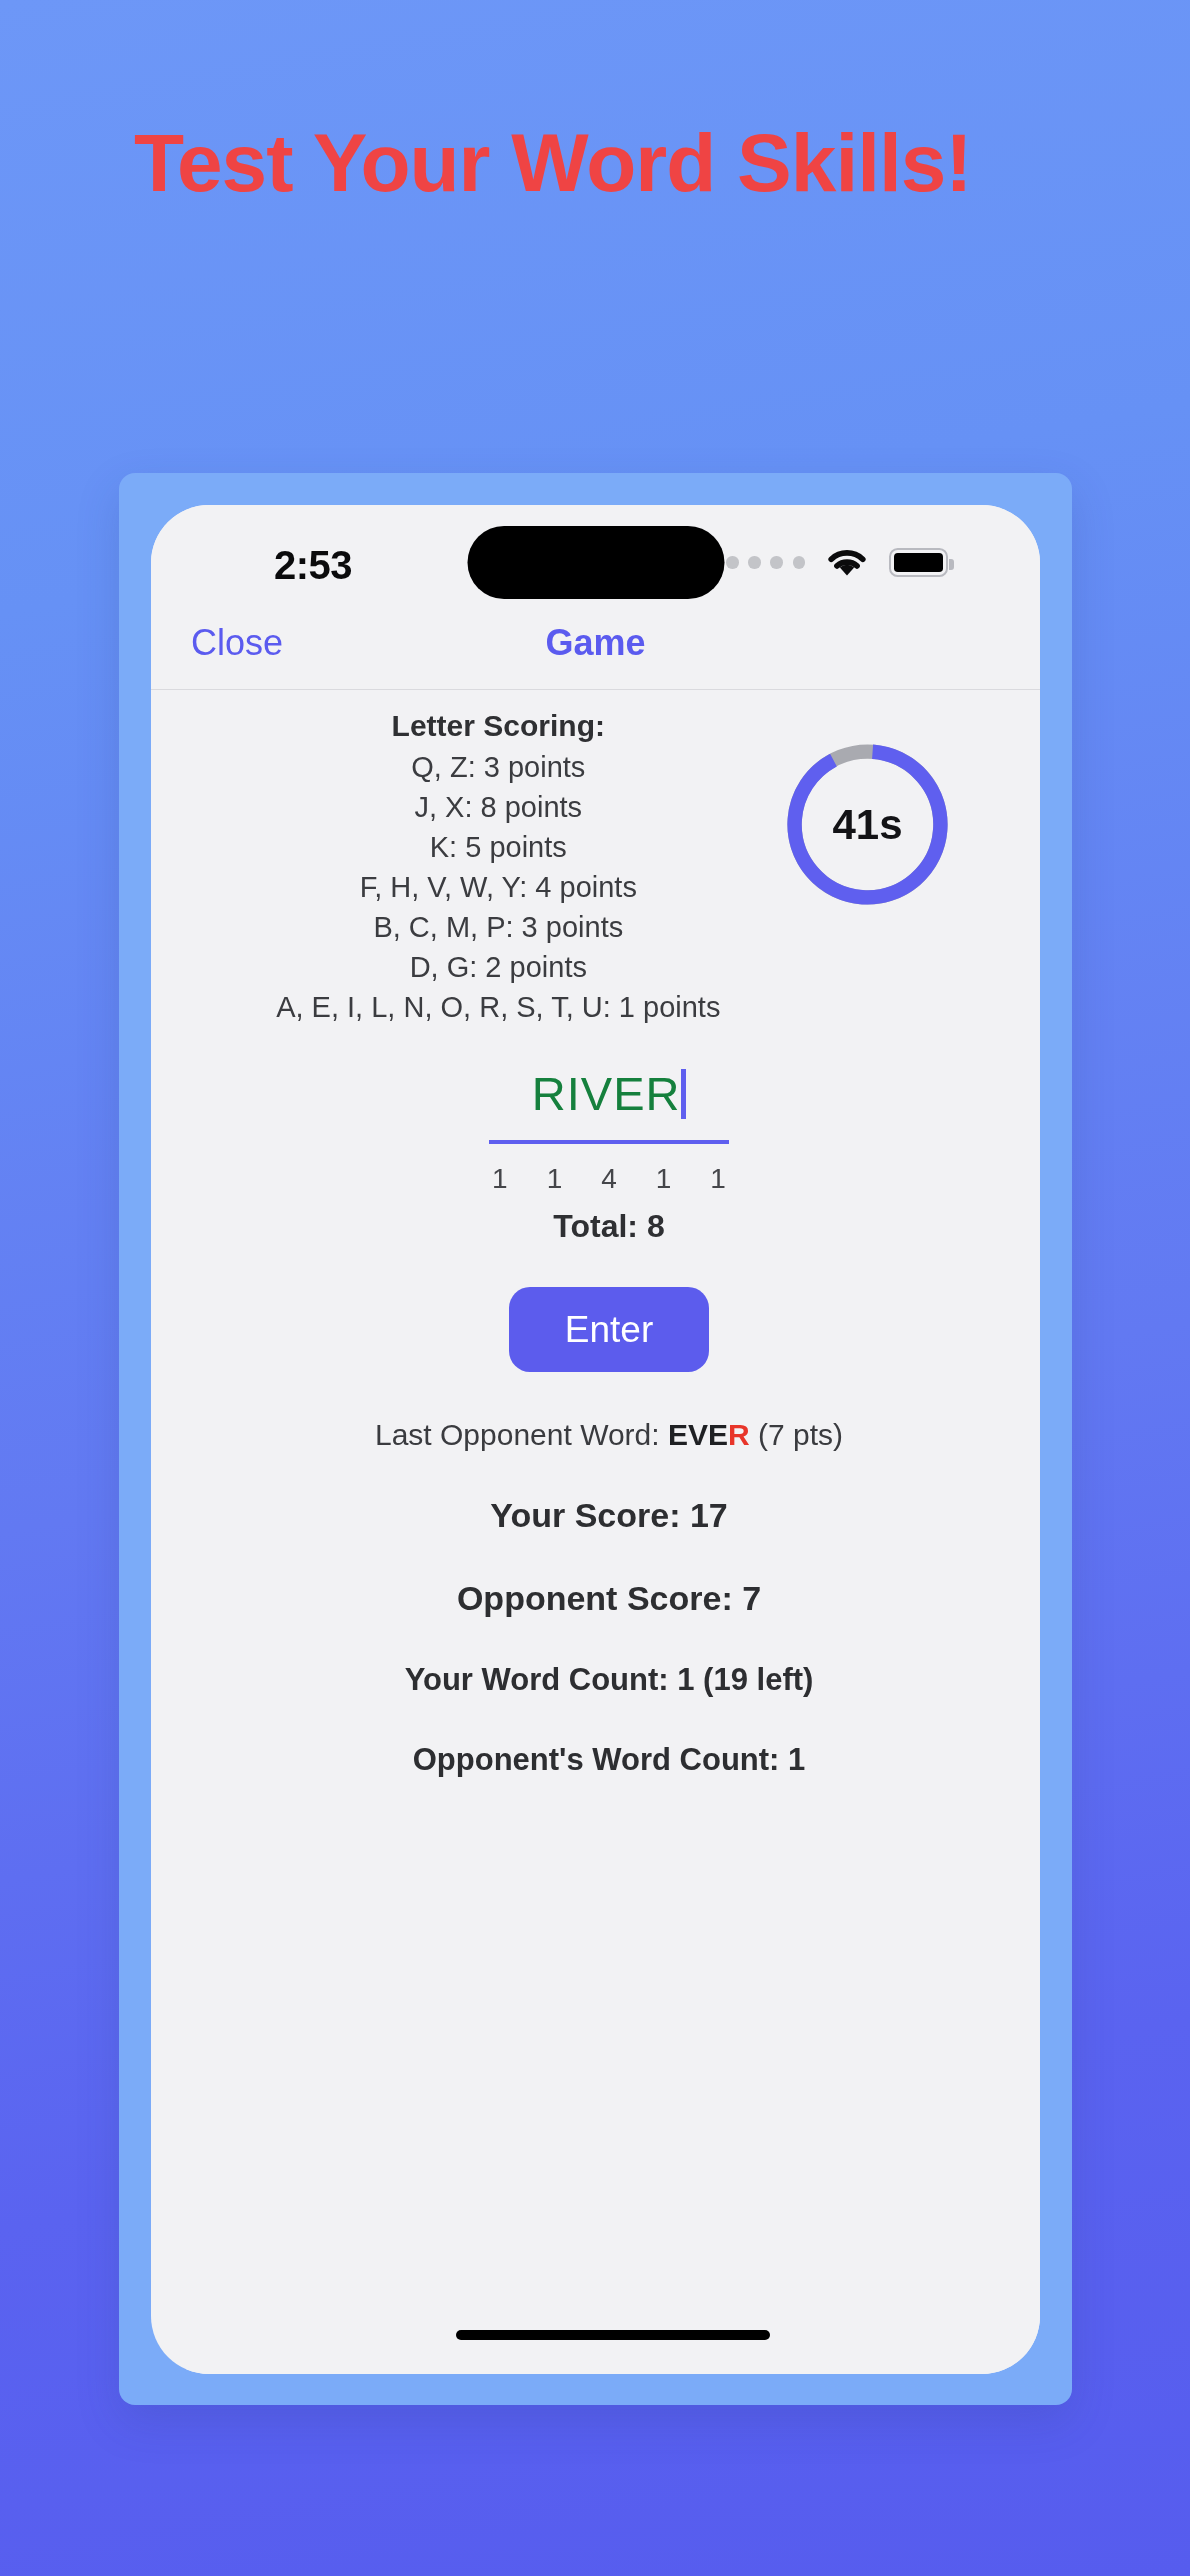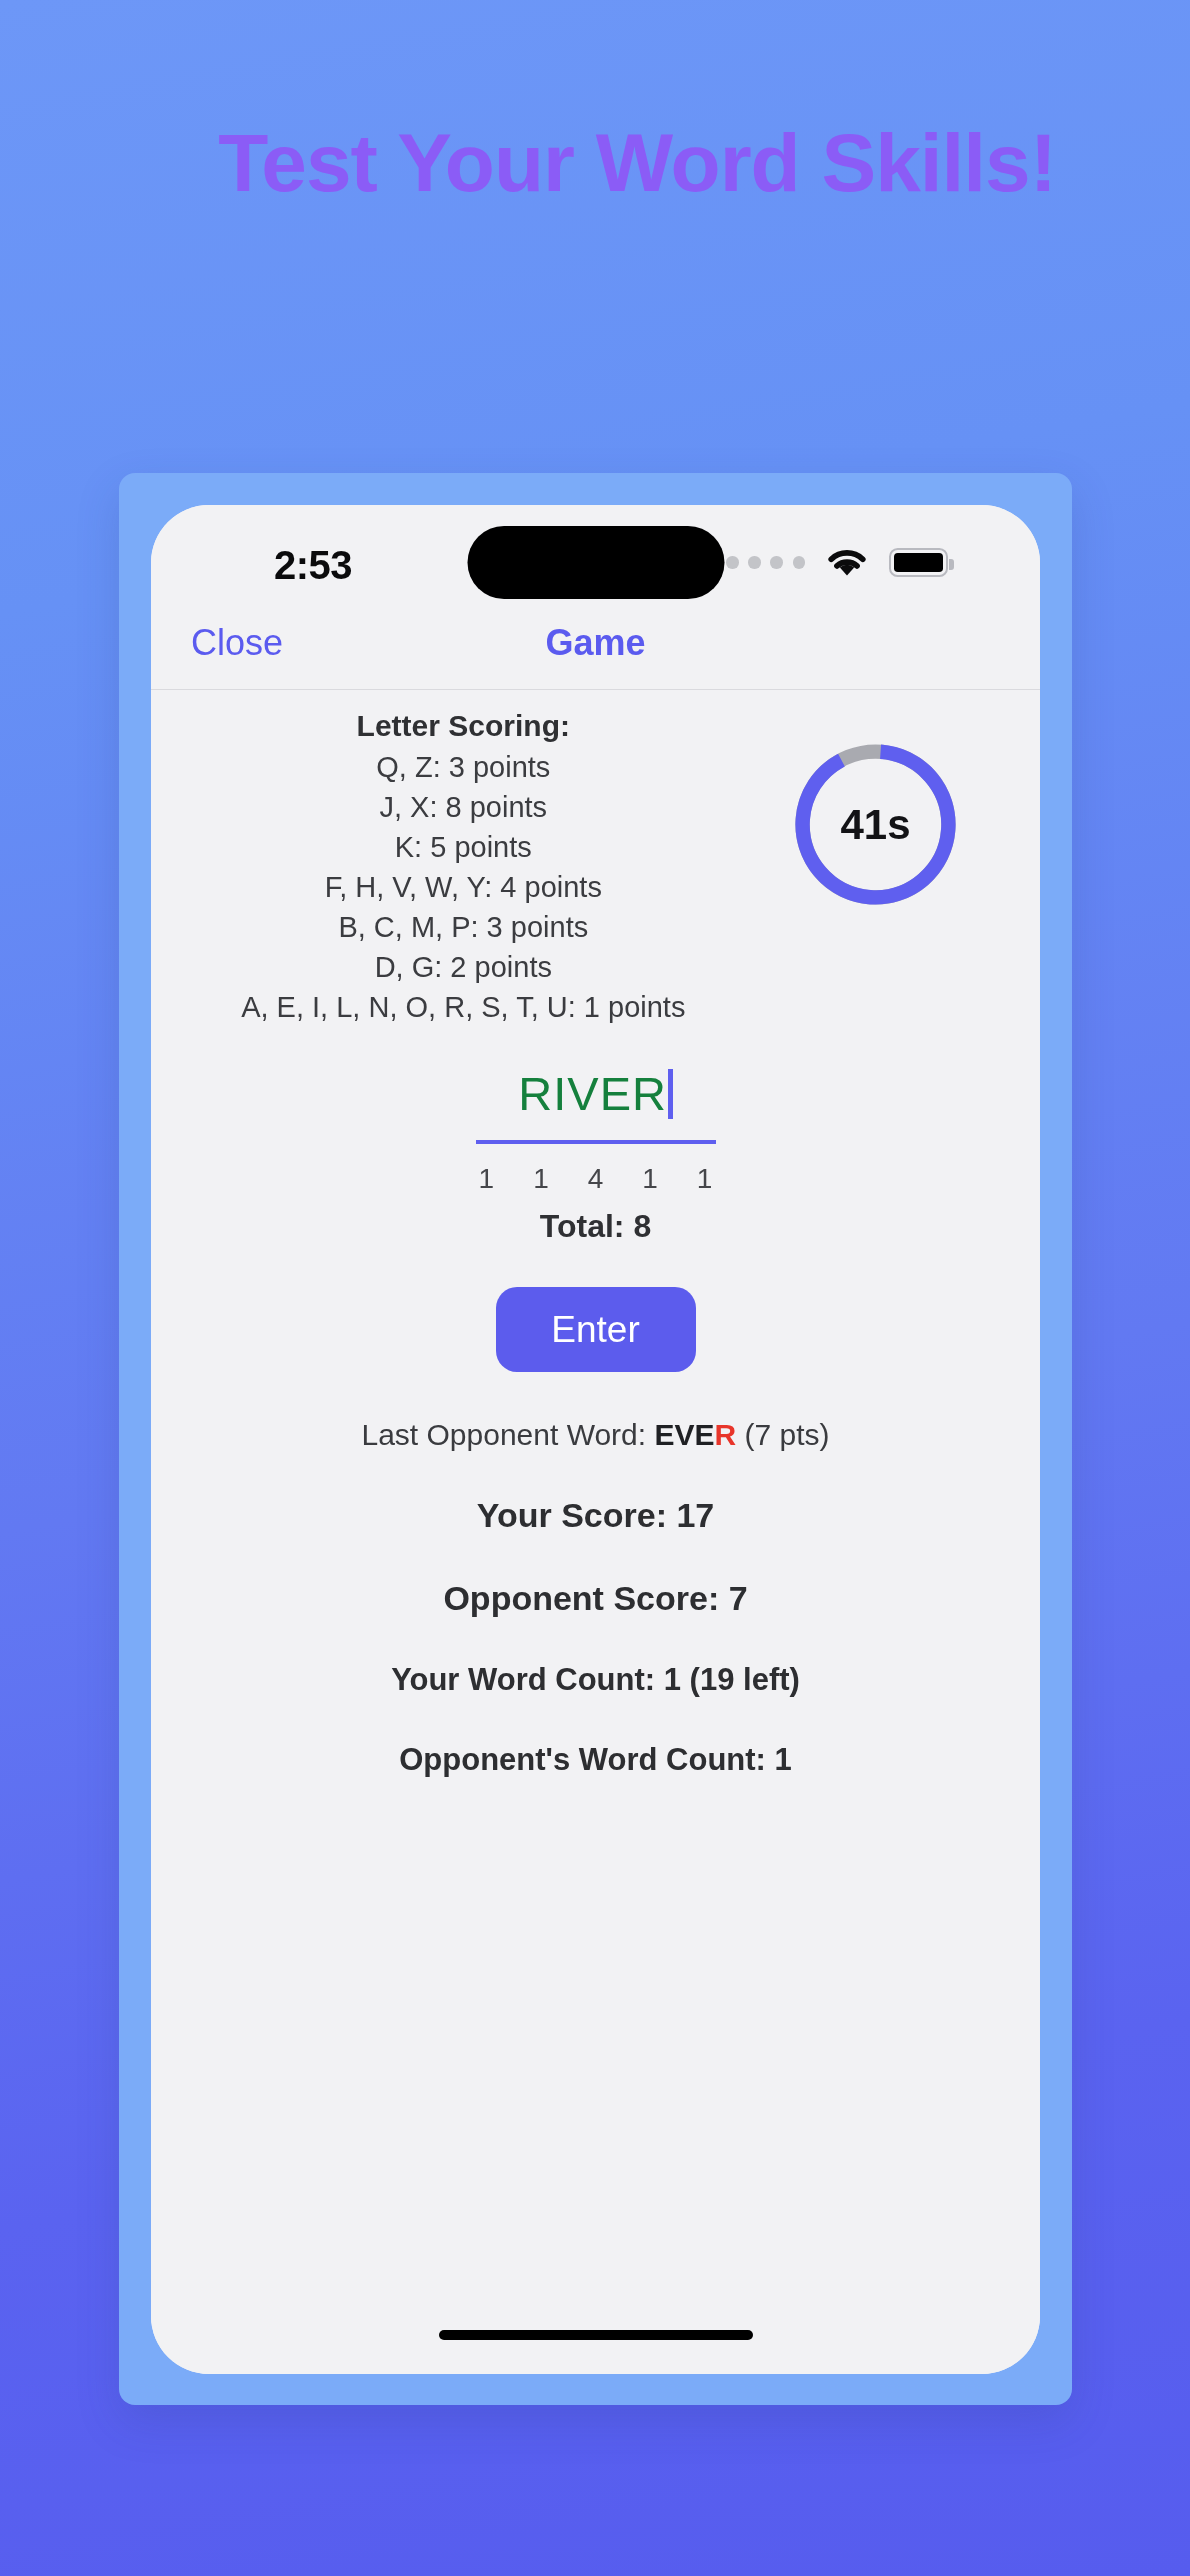--- a/index.html
+++ b/index.html
@@ -10,22 +10,22 @@
   }
   body {
     background:linear-gradient(170deg,#6d97f7 0%,#6691f5 22%,#6279f2 55%,#5a63f0 80%,#565cee 100%);
     position:relative;
   }
 
   
   .headline {
     position:absolute;
     top:115px; left:0; right:0;
-    text-align:right;
-    color:#8b5cf6;
+    text-align:left;
+    color:#ef4444;
     font-size:82px;
     font-weight:bold;
     line-height:1.17;
     letter-spacing:-1px;
     padding:0 134px;
   }
 
   
   .phone-frame {
     position:absolute;
@@ -103,21 +103,21 @@
     background:none; border:none; cursor:pointer;
     font-family:inherit;
   }
   .nav-title {
     position:absolute; left:0; right:0; top:13.4px;
     text-align:center;
     font-size:36px; color:#5b5bef; font-weight:bold;
   }
 
   
-  .content { padding:0 0 0 0; background:#f2f2f4; height:1685px; position:relative; }
+  .content { padding:0 8px 0 0; background:#f2f2f4; height:1685px; position:relative;margin-left:35px; }
 
   .scoring-row {
     position:relative;
     padding-top:15.3px;
     height:255px;
   }
   .scoring {
     text-align:center;
     width:613px;
     margin-left:5.8px;

